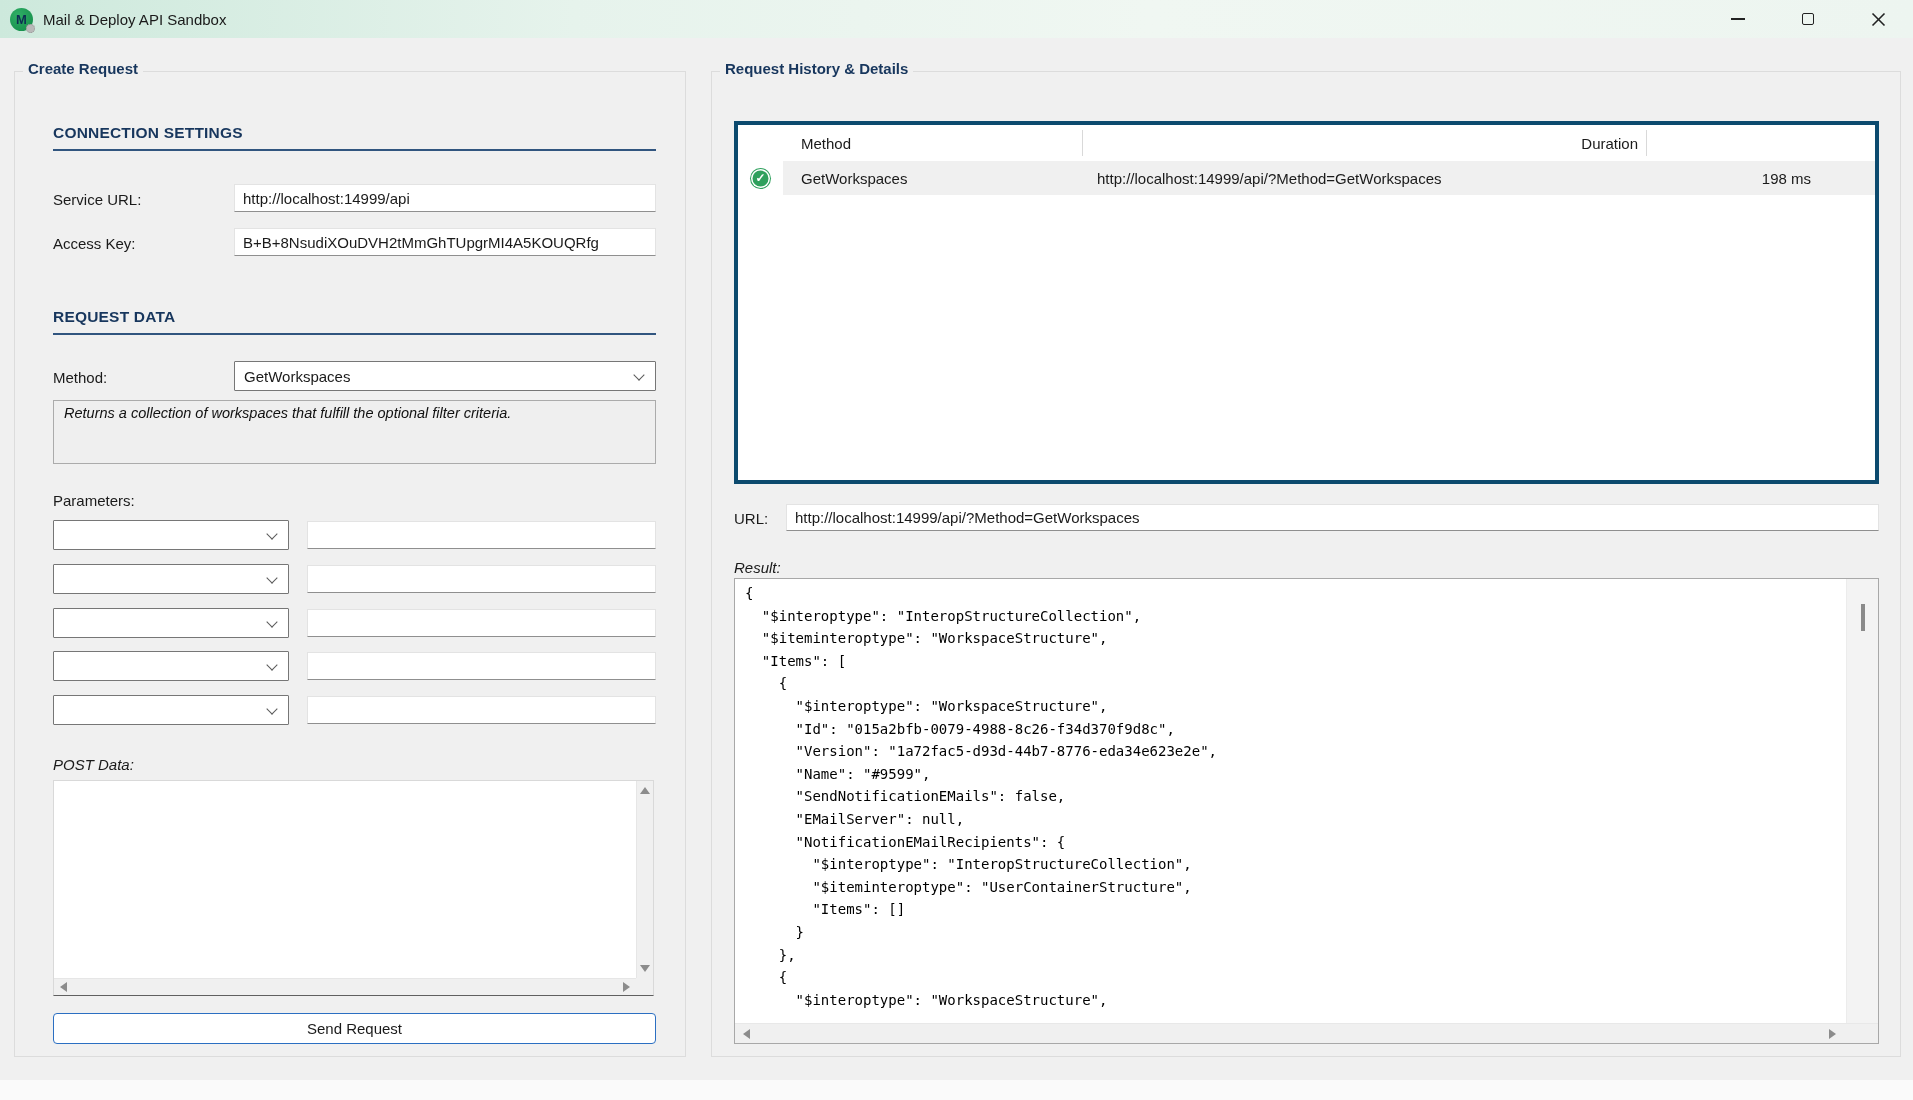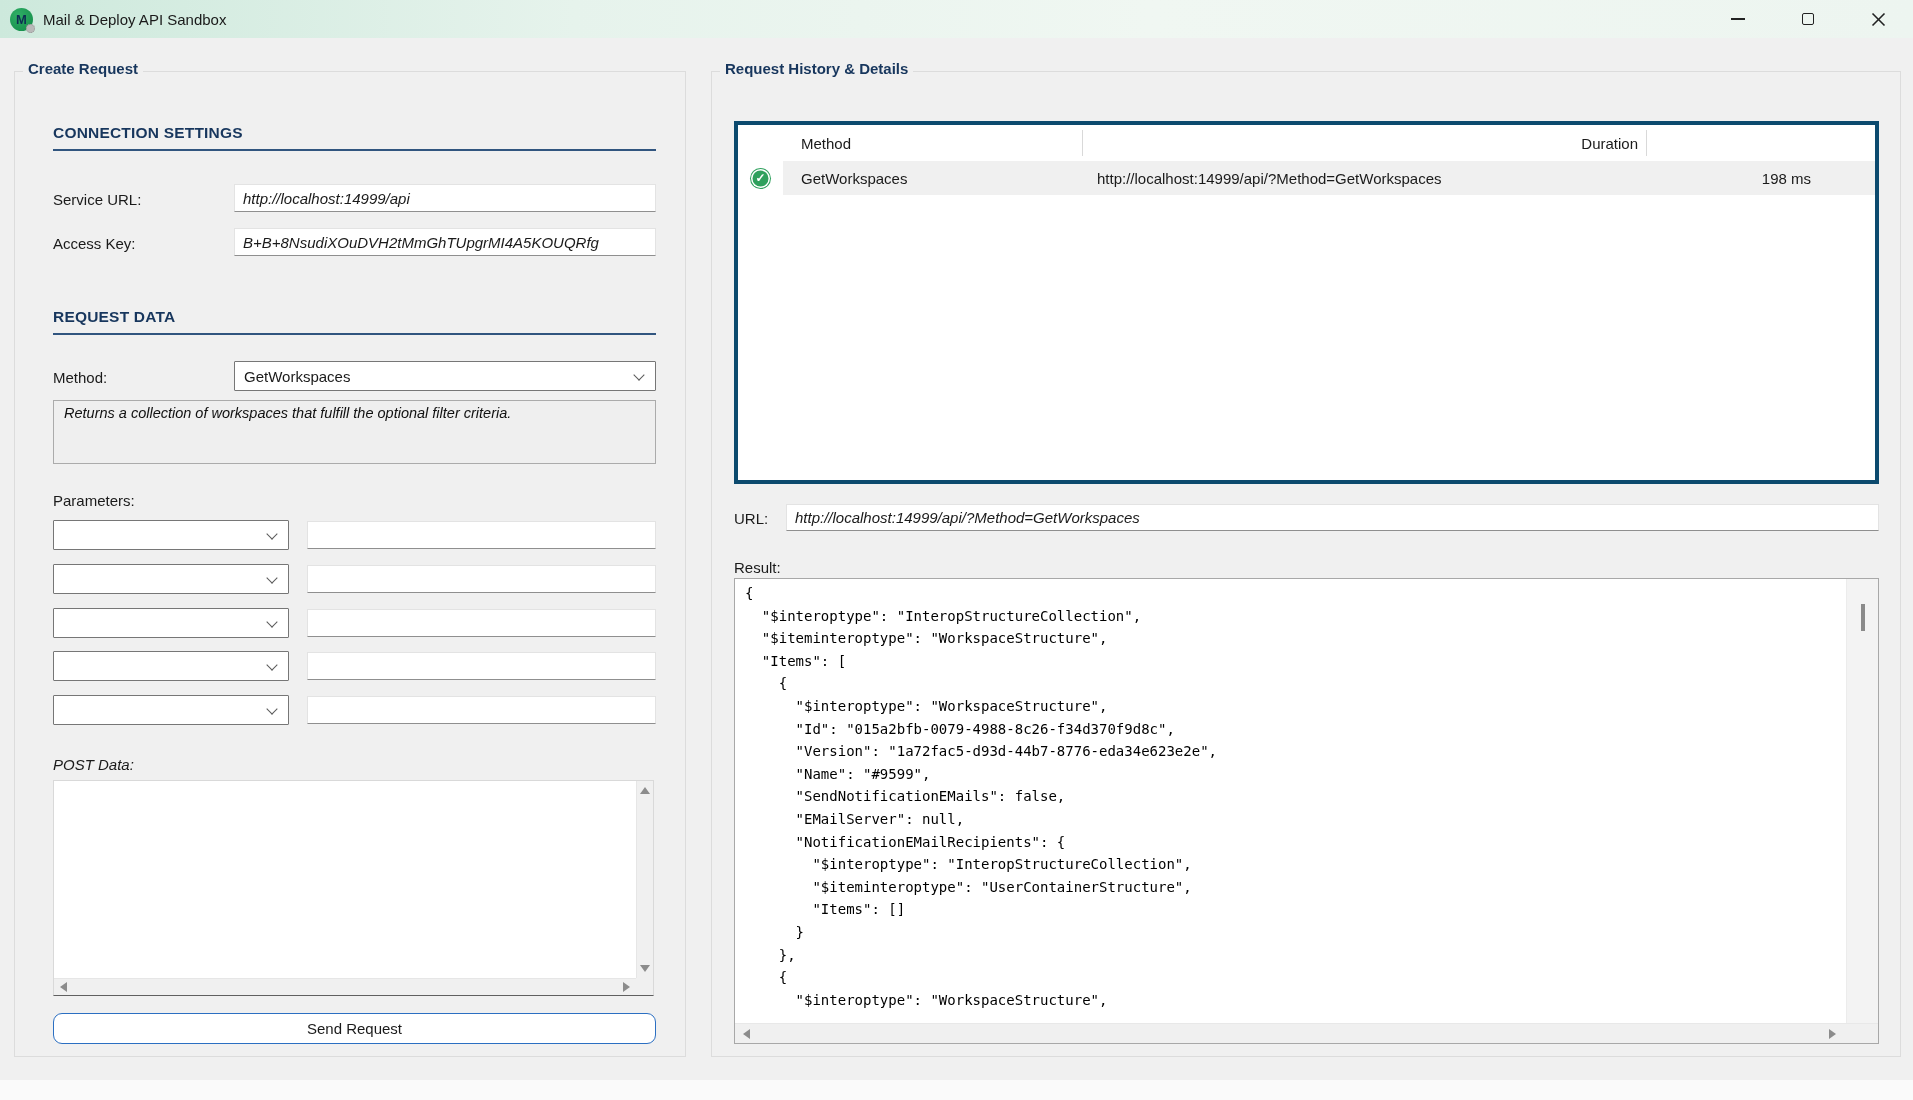--- a/index.html
+++ b/index.html
@@ -42,21 +42,21 @@
     padding-bottom:7px; border-bottom:2px solid #31557f; width:603px; letter-spacing:0.2px;margin-top:12px;
   }
   .lbl { position:absolute; font-size:15px; color:#1a1a1a; white-space:nowrap; }
 
   .textbox {
     position:absolute; background:#fff; border:1px solid #e3e3e3; border-bottom:1px solid #8f8f8f;
     font-family:"Liberation Sans",sans-serif; font-size:15px; color:#1a1a1a;
     padding:0 8px; outline:none; white-space:nowrap; overflow:hidden;
     display:flex; align-items:center;
   }
-  input.textbox { display:block; line-height:26px;font-style:italic; }
+  input.textbox { display:block; line-height:26px; }
 
   .combo {
     position:absolute; background:#fff; border:1px solid #767676; border-radius:1px;
     display:flex; align-items:center; padding:0 30px 0 9px; font-size:15px;
   }
   .combo .chev {
     position:absolute; right:12px; top:9px; width:8px; height:8px;
     border-right:1.7px solid #5a5a5a; border-bottom:1.7px solid #5a5a5a; transform:rotate(45deg);
   }
 
@@ -78,21 +78,21 @@
     background:#fff; border:1px solid #d9d9d9; border-bottom:1px solid #606060;
   }
   .postbox .vscroll { position:absolute; top:0; right:0; width:17px; bottom:17px;
     background:#f0f0f0; border-left:1px solid #e6e6e6; }
   .postbox .hscroll { position:absolute; left:0; right:17px; bottom:0; height:17px;
     background:#f0f0f0; border-top:1px solid #e6e6e6; }
   .postbox .corner { position:absolute; right:0; bottom:0; width:17px; height:17px; background:#f0f0f0; }
 
   .send-btn {
     position:absolute; left:38px; top:941px; width:603px; height:31px;
-    background:#fff; border:1px solid #2b6fc2; border-radius:9px;
+    background:#fff; border:1px solid #2b6fc2; border-radius:4px;
     display:flex; align-items:center; justify-content:center;
     font-size:15px; color:#1a1a1a; cursor:default;
   }
 
   
   .hist-table {
     position:absolute; left:22px; top:49px; width:1145px; height:363px;
     background:#fff; border:4px solid #0c4a6e;
   }
   .t-row { display:grid; grid-template-columns:45px 300px 564px 172px auto; align-items:center; }
@@ -239,21 +239,21 @@
       <div class="cell c-method">GetWorkspaces</div>
       <div class="cell c-url">http://localhost:14999/api/?Method=GetWorkspaces</div>
       <div class="cell c-dur">198 ms</div>
       <div class="cell c-fill"></div>
     </div>
   </div>
 
   <span class="lbl" style="left:22px; top:438px;">URL:</span>
   <input class="textbox" style="left: 74px; top: 432px; width: 1093px; height: 27px;" value="http://localhost:14999/api/?Method=GetWorkspaces">
 
-  <span class="lbl" style="left:22px; top:487px;">Result:</span>
+  <span class="lbl" style="left:22px; top:487px;font-style:italic;">Result:</span>
 
   <div class="resultbox">
     <pre>{
   "$interoptype": "InteropStructureCollection",
   "$iteminteroptype": "WorkspaceStructure",
   "Items": [
     {
       "$interoptype": "WorkspaceStructure",
       "Id": "015a2bfb-0079-4988-8c26-f34d370f9d8c",
       "Version": "1a72fac5-d93d-44b7-8776-eda34e623e2e",

